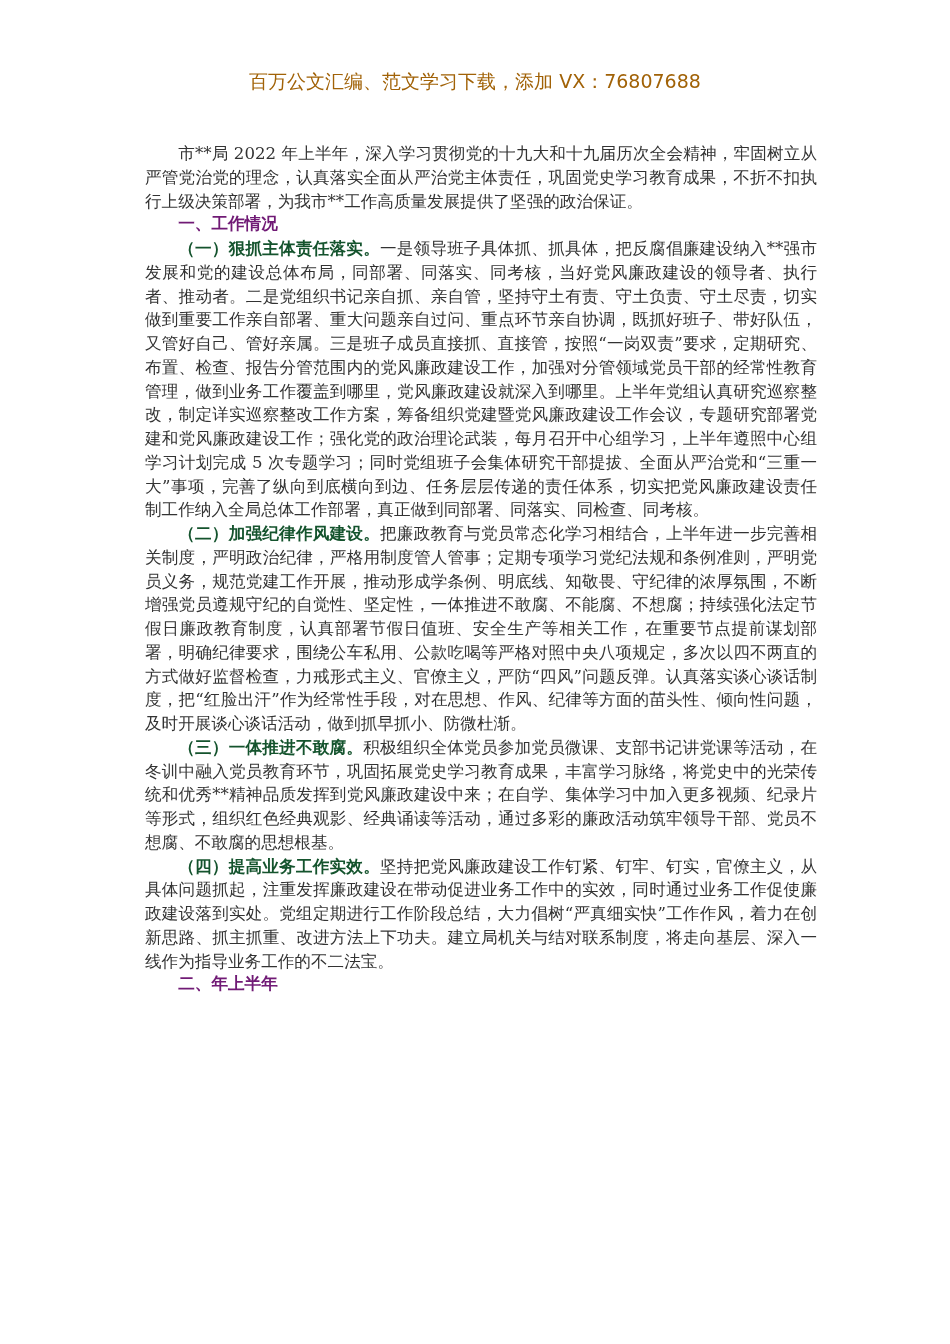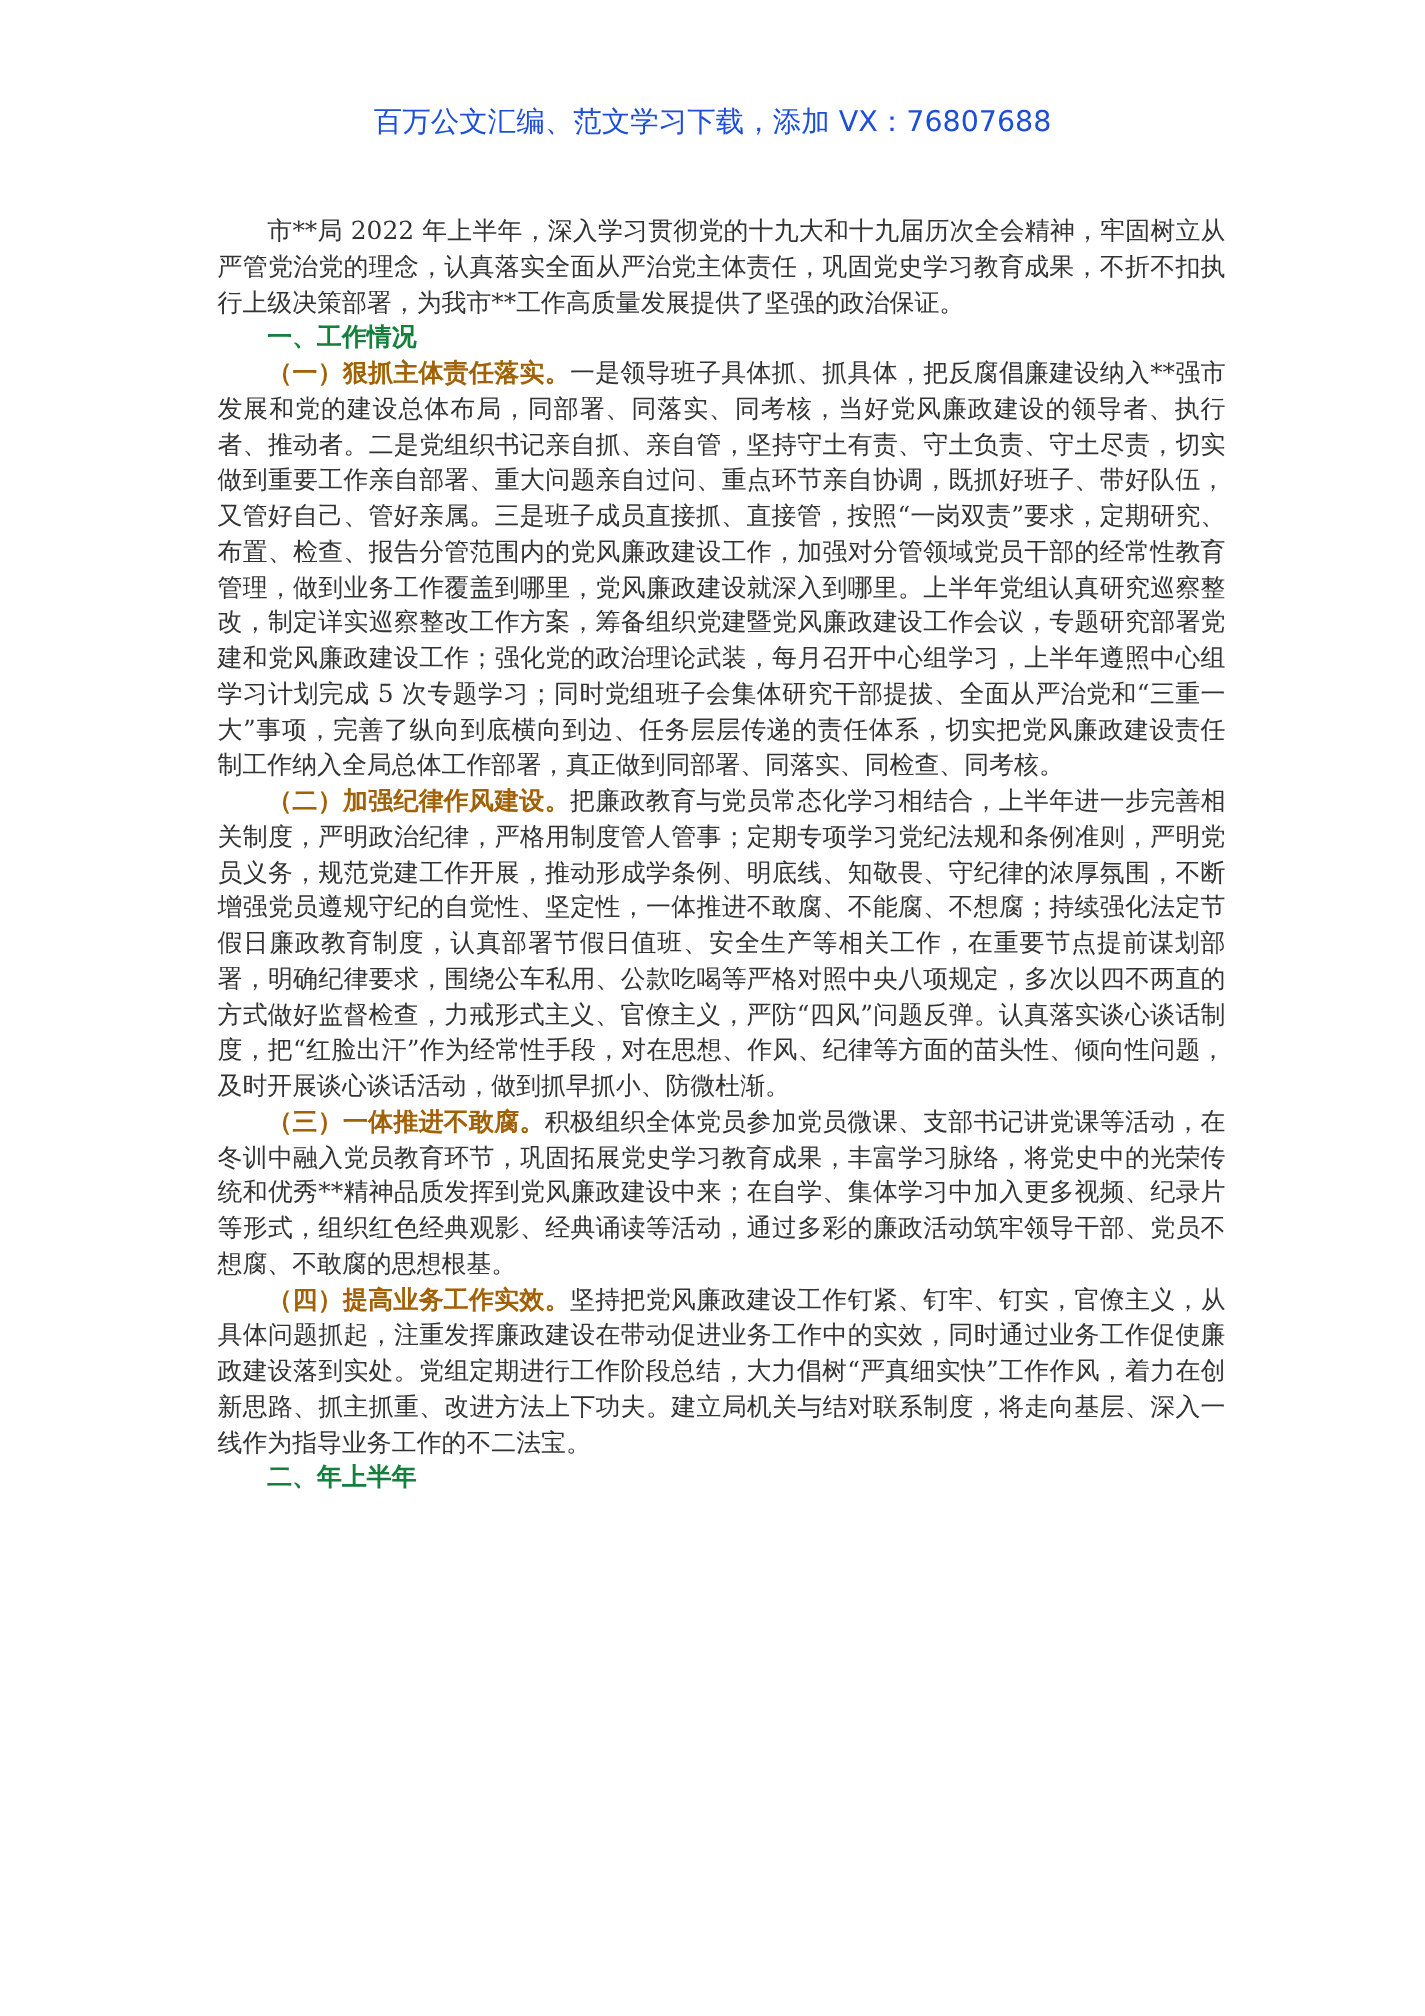--- a/index.html
+++ b/index.html
@@ -1,31 +1,31 @@
 <!DOCTYPE html>
 <html><head>
 <meta charset="utf-8">
 <style>
   html, body { margin: 0; padding: 0; background: #ffffff; }
   body { width: 950px; height: 1344px; position: relative; overflow: hidden; }
   .header {
     position: absolute; top: 66px; left: 0; width: 950px; text-align: center;
-    color: #1d4ed8; font-family: "DejaVu Sans", "Liberation Sans", sans-serif;
+    color: #a16207; font-family: "DejaVu Sans", "Liberation Sans", sans-serif;
     font-size: 19px; line-height: 30px; letter-spacing: 0px;
   }
   .doc {
     position: absolute; top: 142px; left: 145px; width: 672px;
     font-family: "DejaVu Serif", "Liberation Serif", serif;
     font-size: 16.6px; line-height: 23.75px; color: #333;
     text-align: justify; text-justify: inter-character;
   }
   .doc p { margin: 0; text-indent: 2em; }
   .doc h2 { margin: 0; font-size: 16.6px; font-weight: bold; text-indent: 2em; line-height: 23.75px;
-    font-family: Liberation Sans, sans-serif; color: #15803d; }
-  .doc b { font-family: Liberation Serif, serif; font-weight: bold; color: #a16207; }
+    font-family: Liberation Mono, monospace; color: #701a75; }
+  .doc b { font-family: Liberation Serif, serif; font-weight: bold; color: #14532d; }
 </style>
 </head>
 <body>
 
 <div class="header">百万公文汇编、范文学习下载，添加 VX：76807688</div>
 
 <div class="doc">
   <p>市**局 2022 年上半年，深入学习贯彻党的十九大和十九届历次全会精神，牢固树立从严管党治党的理念，认真落实全面从严治党主体责任，巩固党史学习教育成果，不折不扣执行上级决策部署，为我市**工作高质量发展提供了坚强的政治保证。</p>
   <h2>一、工作情况</h2>
 

